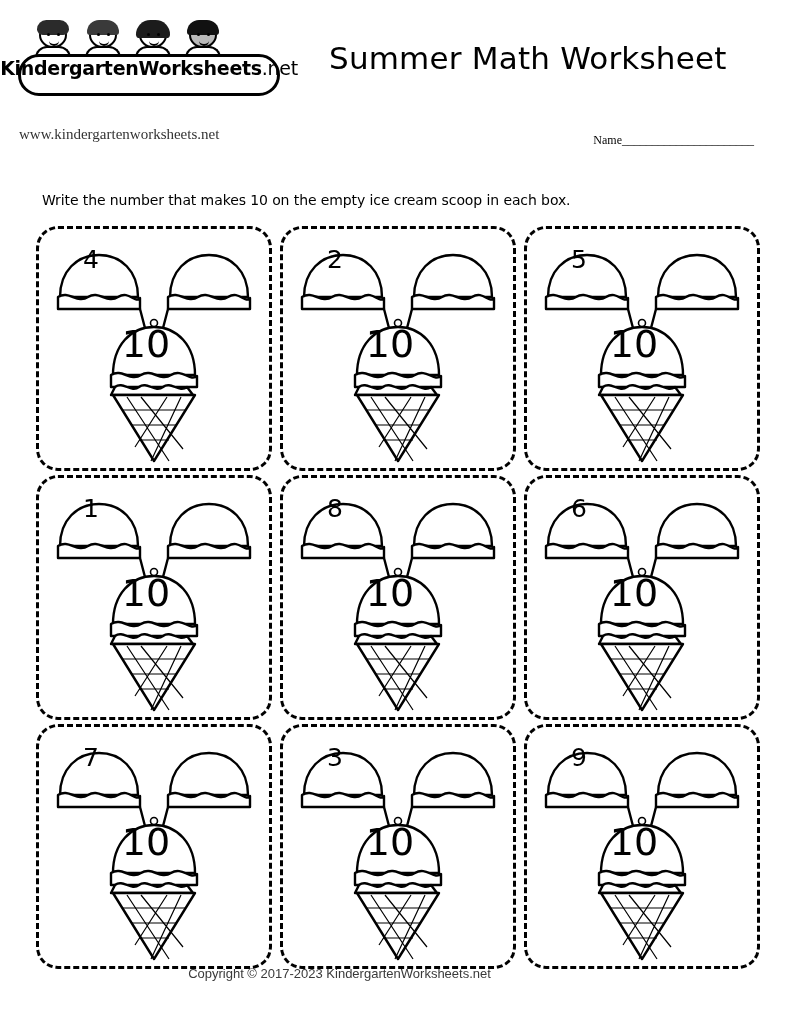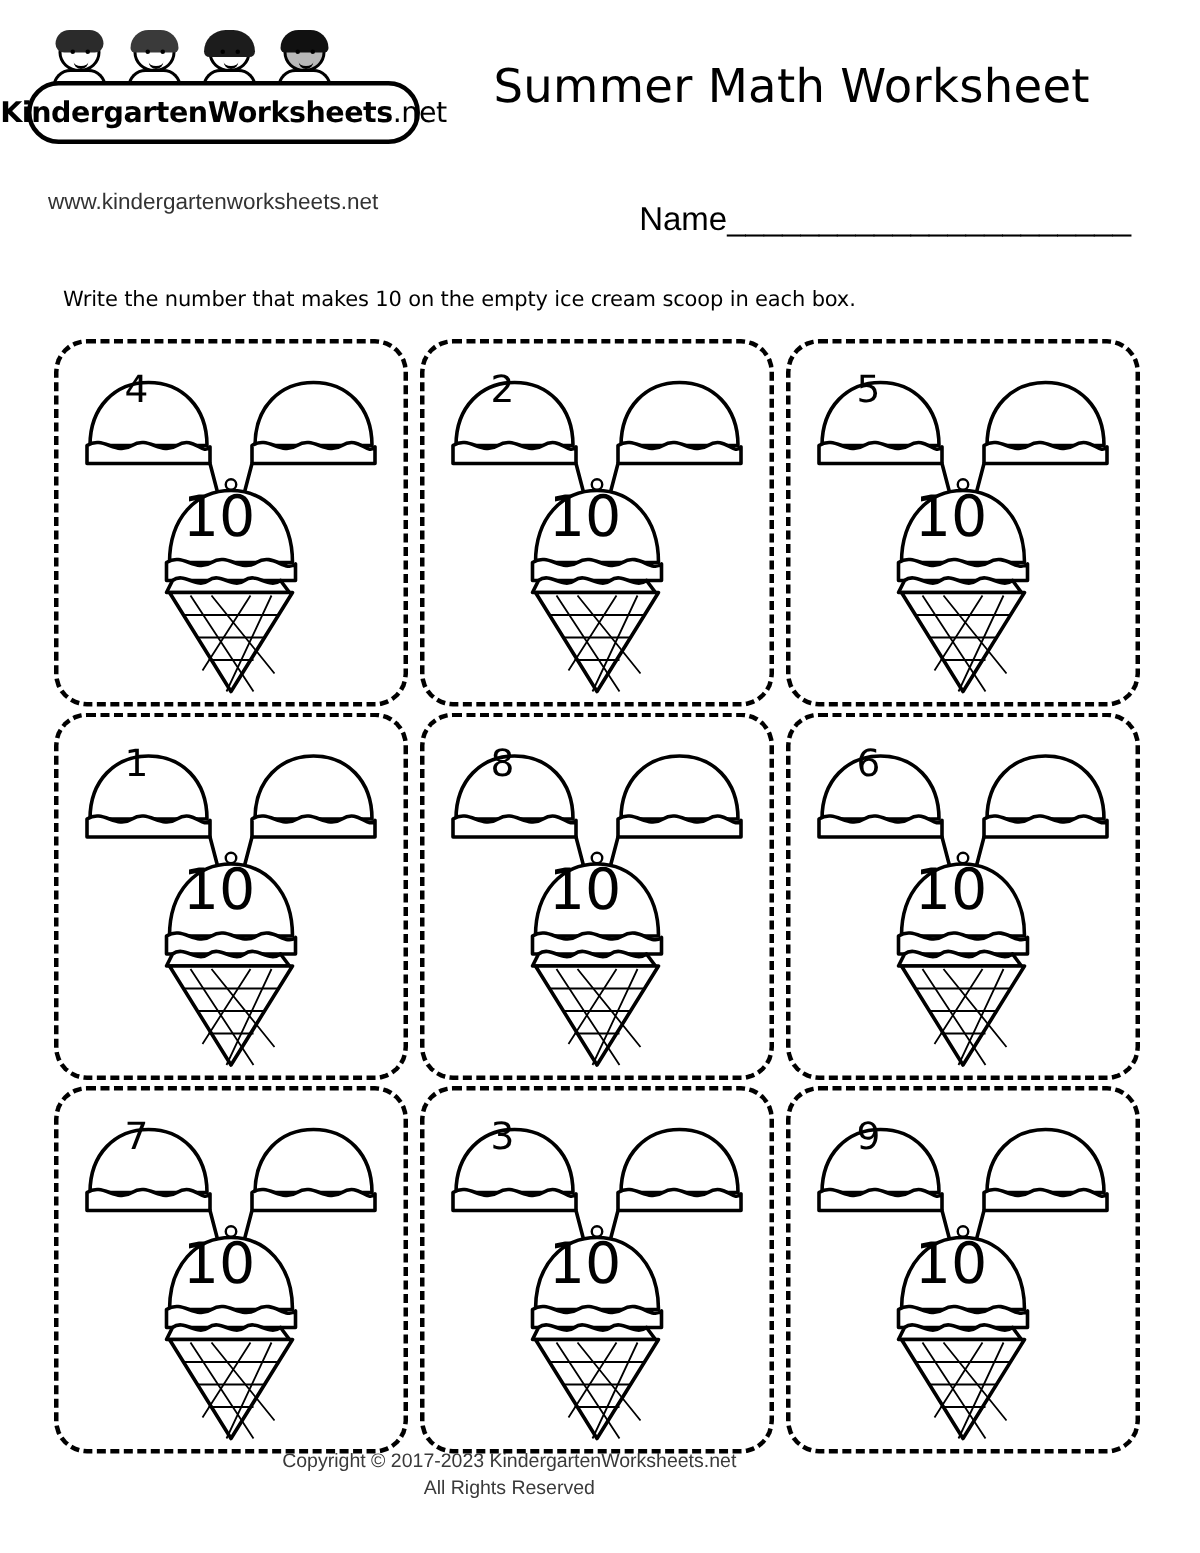--- a/index.html
+++ b/index.html
@@ -113,57 +113,57 @@
     position: absolute;
     left: 0px;
     top: 36px;
     width: 262px;
     height: 42px;
     border: 3px solid #000;
     border-radius: 21px;
     background: #fff;
     box-sizing: border-box;
     display: flex;
-    align-items: center;
+    align-items: flex-start;
     justify-content: center;
   }
   .logo-text {
     font-family: "DejaVu Sans", sans-serif;
     font-size: 19px;
     font-weight: 700;
     letter-spacing: -0.3px;
     white-space: nowrap;
   }
   .logo-text .light { font-weight: 400; }
   .logo-url {
     position: absolute;
-    left: 14px;
+    left: 1px;
     top: 108px;
     font-size: 15px;
     color: #333;
-    font-family: Liberation Sans, sans-serif;
+    font-family: Liberation Serif, serif;
   }
 
   .title {
     position: absolute;
     left: 300px;
     top: 40px;
     font-size: 31px;
     font-family: "DejaVu Sans", sans-serif;
     font-weight: 400;
     color: #000;
     letter-spacing: 0.2px;
     margin-left: 29px;
   }
   .name-line {
     position: absolute;
     right: 46px;
     top: 133px;
-    font-size: 22px;
-    font-family: Liberation Sans, sans-serif;
+    font-size: 12px;
+    font-family: Liberation Serif, serif;
     white-space: nowrap;
   }
 
   .instructions {
     position: absolute;
     left: 42px;
     top: 192px;
     font-size: 14px;
     font-family: "DejaVu Sans", sans-serif;
     letter-spacing: -0.1px;
@@ -476,14 +476,13 @@
       <circle cx="107" cy="88" r="3.5" fill="#fff" stroke="#000" stroke-width="1.6"></circle>
     </svg>
     <div class="scoop-num scoop-left-num">9</div>
     <div class="scoop-num scoop-mid-num">10</div>
   </div>
 
 </div>
 
 <div style="position:absolute; left:0; top:966px; width:679px; text-align:center; font-size:13px; color:#3a3a3a; font-family:'Liberation Sans', sans-serif;">
   <div>Copyright © 2017-2023 KindergartenWorksheets.net</div>
-  <div style="margin-top:3px;">All Rights Reserved</div>
 </div>
 
 </body></html>

